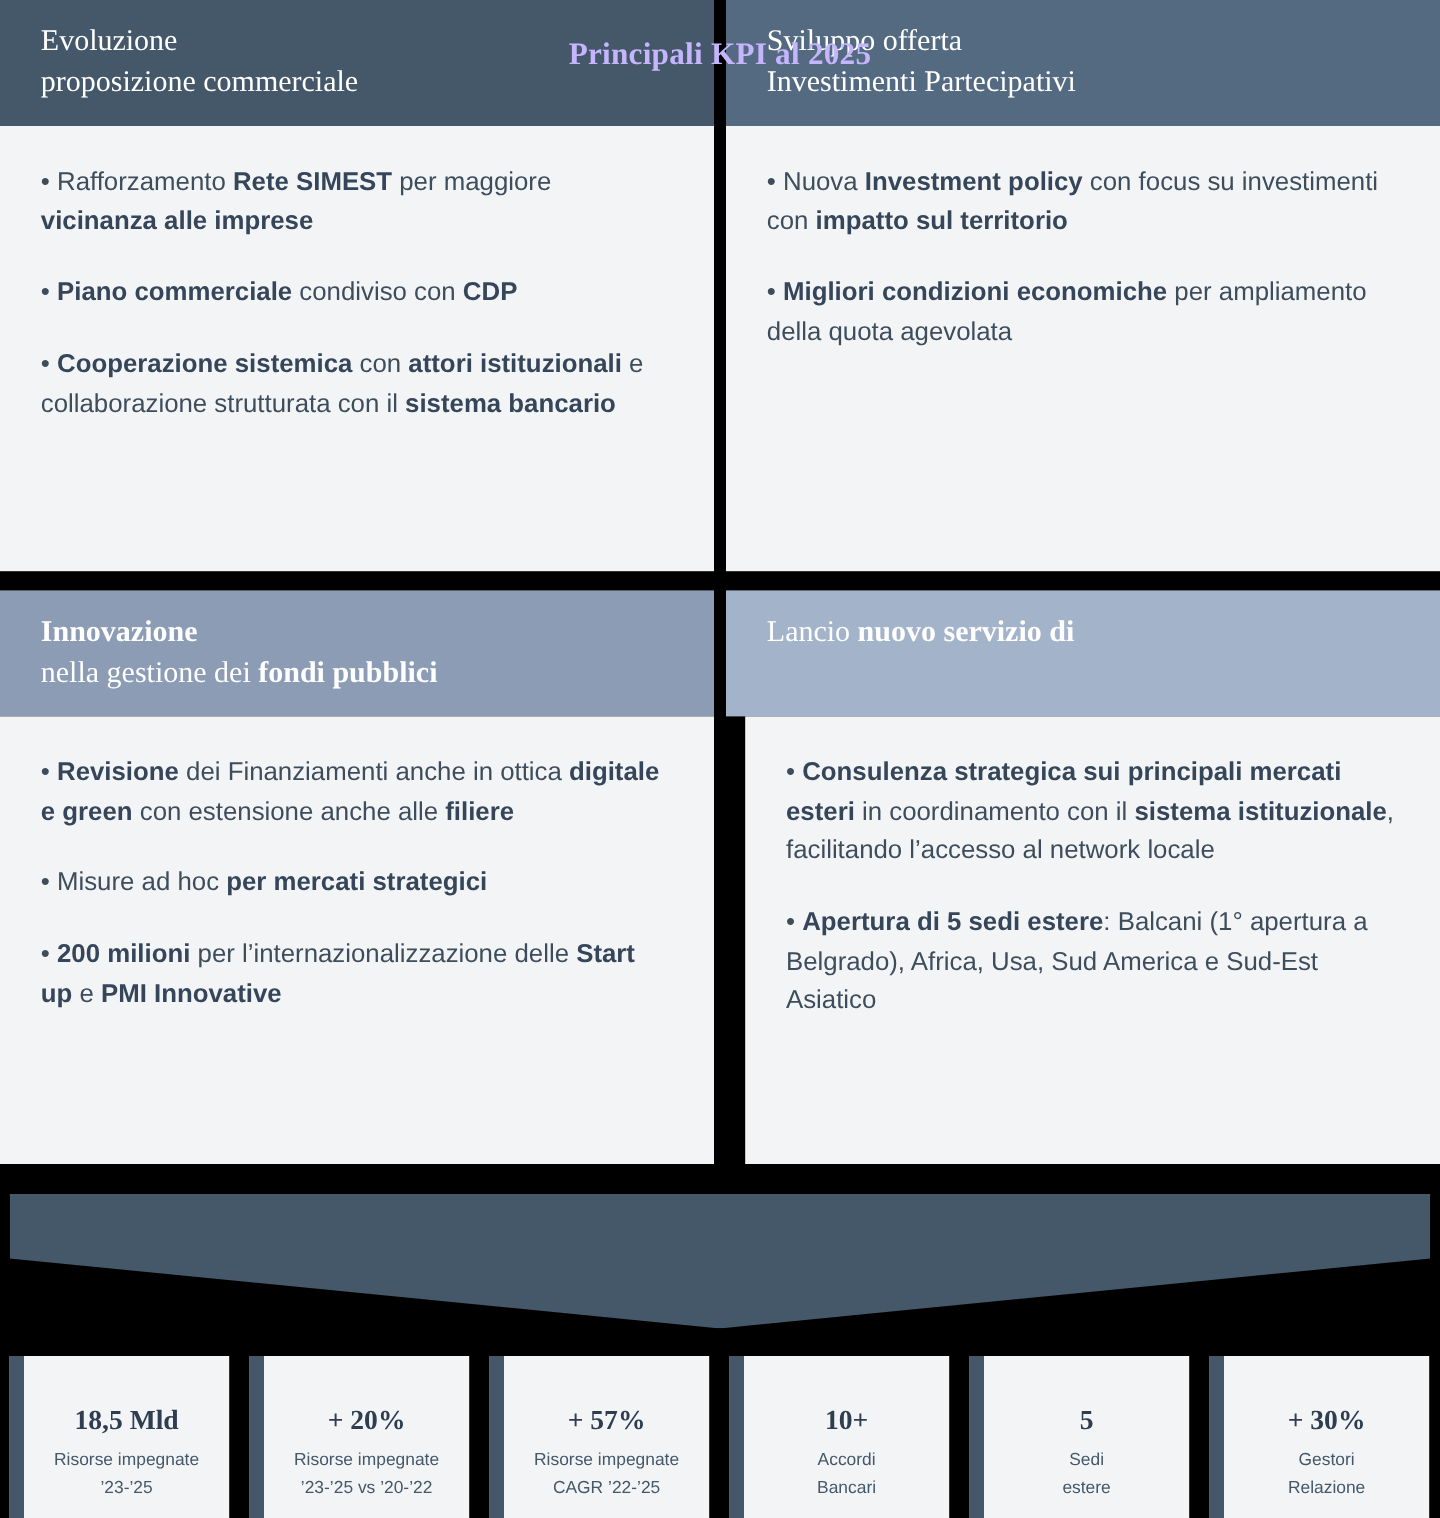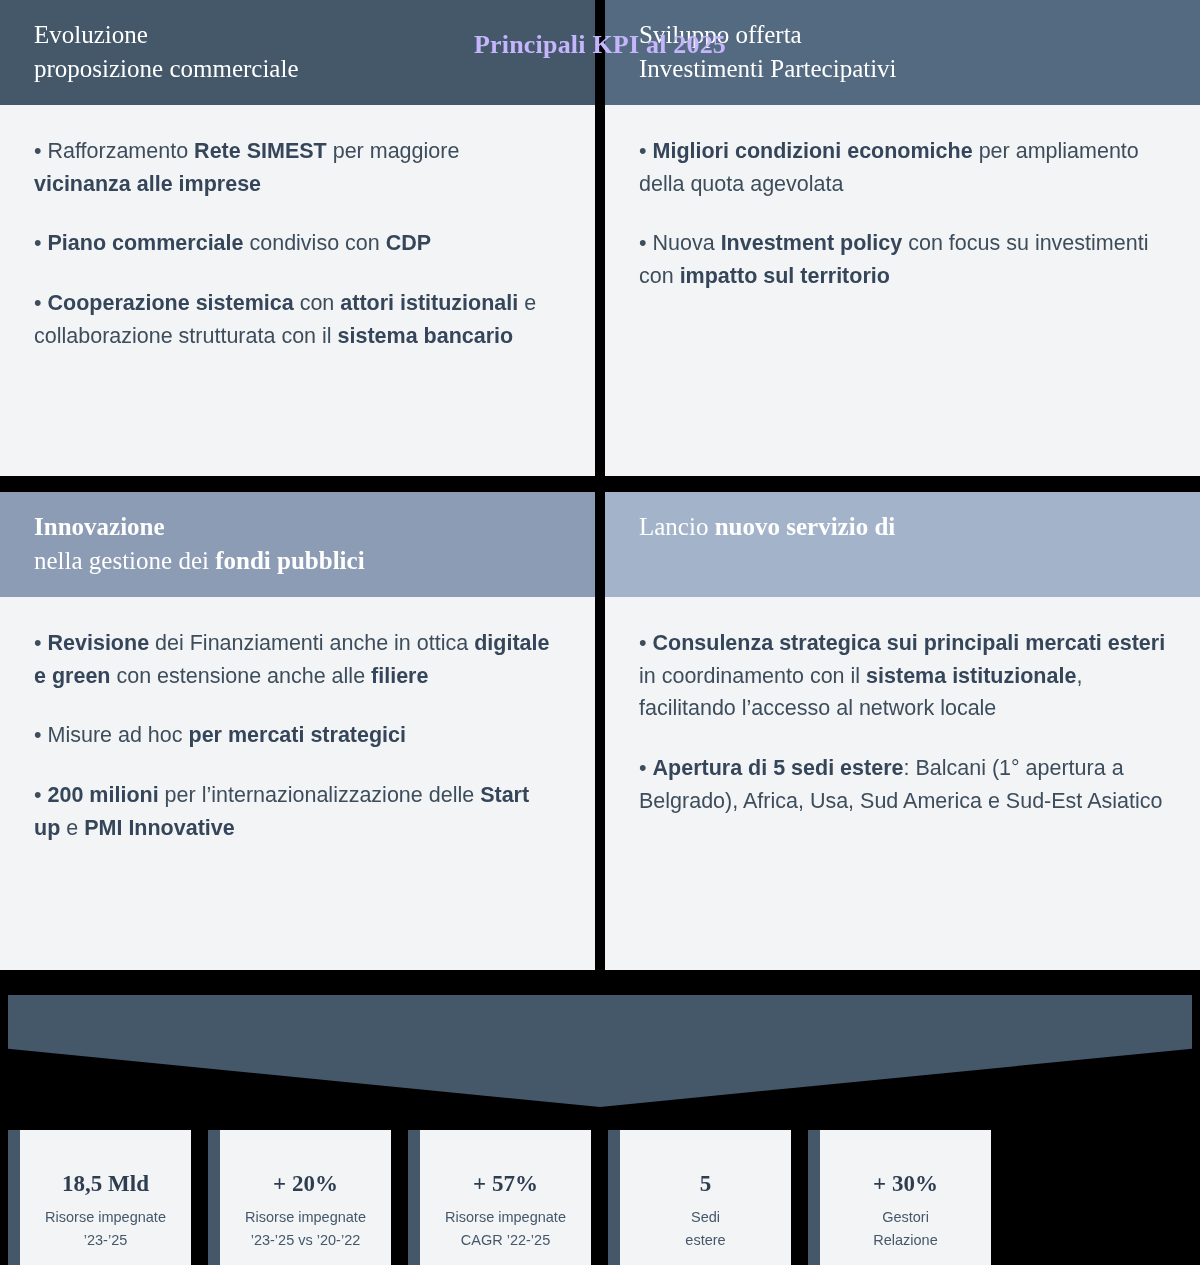--- a/index.html
+++ b/index.html
@@ -46,21 +46,21 @@
   #quad2 .q-body { top:105px; }
 
   
   #quad3 { left:0; top:492px; width:595px; height:478px; }
   #quad3 .q-head { height:105px; background:#8b9cb4; }
   #quad3 .q-body { top:105px; }
 
   
   #quad4 { left:605px; top:492px; width:595px; height:478px; }
   #quad4 .q-head { height:105px; background:#a3b4ca; }
-  #quad4 .q-body { top:105px; }
+  #quad4 .q-body { top:105px;margin-left:16px; }
 
   
   .kpi-banner {
     position:absolute; left:8px; top:995px;
     width:1184px; height:112px;
     background:#44586a;
     -webkit-clip-path: polygon(0 0, 100% 0, 100% 48%, 50% 100%, 0 48%);
     clip-path: polygon(0 0, 100% 0, 100% 48%, 50% 100%, 0 48%);
   }
   .kpi-banner-title {
@@ -118,22 +118,22 @@
         <p>• <b>Cooperazione sistemica</b> con <b>attori istituzionali</b> e collaborazione strutturata con il <b>sistema bancario</b></p>
       </div>
   </div>
 
   <div class="quad" id="quad2">
     <div class="q-head">
       <span class="l1">Sviluppo offerta</span>
       <span class="l2">Investimenti Partecipativi</span>
     </div>
     <div class="q-body">
+        <p>• Nuova <b>Investment policy</b> con focus su investimenti con <b>impatto sul territorio</b></p>
         <p>• <b>Migliori condizioni economiche</b> per ampliamento della quota agevolata</p>
-        <p>• Nuova <b>Investment policy</b> con focus su investimenti con <b>impatto sul territorio</b></p>
       </div>
   </div>
 
   <div class="quad" id="quad3">
     <div class="q-head">
       <span class="l1"><b>Innovazione</b></span>
       <span class="l2">nella gestione dei <b>fondi pubblici</b></span>
     </div>
     <div class="q-body">
         <p>• <b>Revisione</b> dei Finanziamenti anche in ottica <b>digitale e green</b> con estensione anche alle <b>filiere</b></p>
@@ -165,20 +165,25 @@
         <div class="kpi-value">+ 20%</div>
         <div class="kpi-l1">Risorse impegnate</div>
         <div class="kpi-l2">’23-’25 vs ’20-’22</div>
       </div>
       <div class="kpi-card">
         <div class="kpi-value">+ 57%</div>
         <div class="kpi-l1">Risorse impegnate</div>
         <div class="kpi-l2">CAGR ’22-’25</div>
       </div>
       <div class="kpi-card">
+        <div class="kpi-value">10+</div>
+        <div class="kpi-l1">Accordi</div>
+        <div class="kpi-l2">Bancari</div>
+      </div>
+      <div class="kpi-card">
         <div class="kpi-value">5</div>
         <div class="kpi-l1">Sedi</div>
         <div class="kpi-l2">estere</div>
       </div>
       <div class="kpi-card">
         <div class="kpi-value">+ 30%</div>
         <div class="kpi-l1">Gestori</div>
         <div class="kpi-l2">Relazione</div>
       </div>
     </div>

